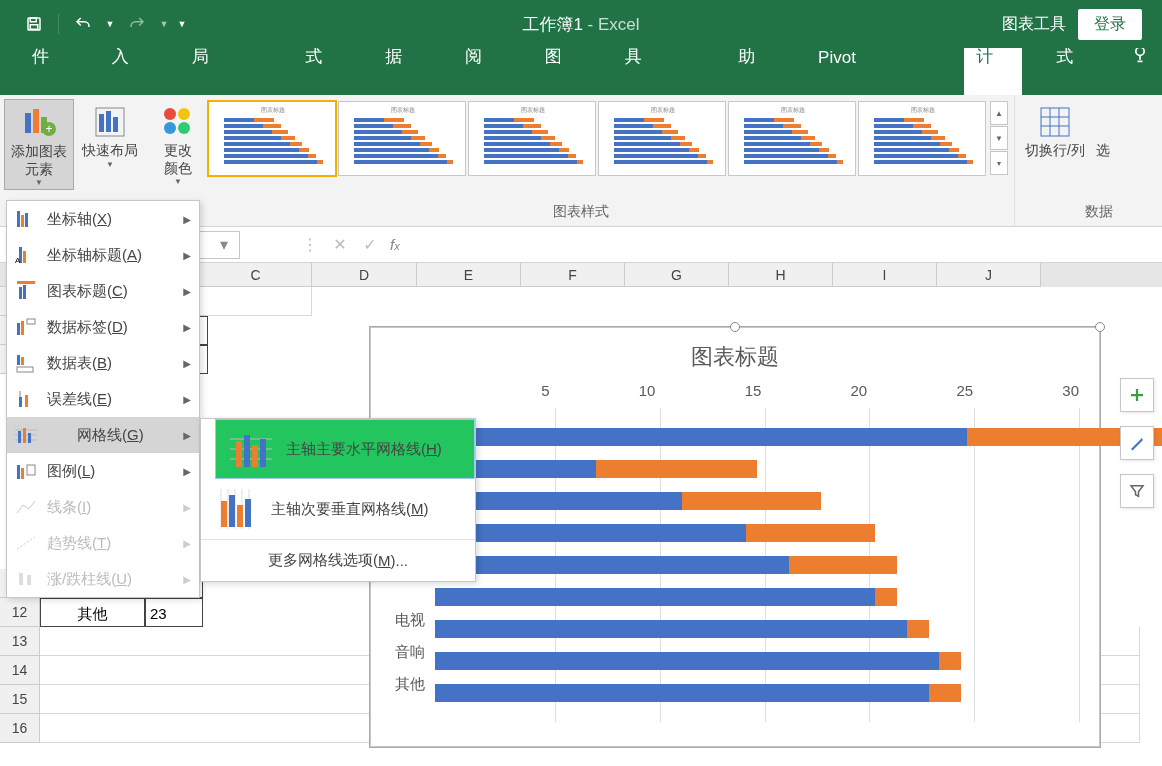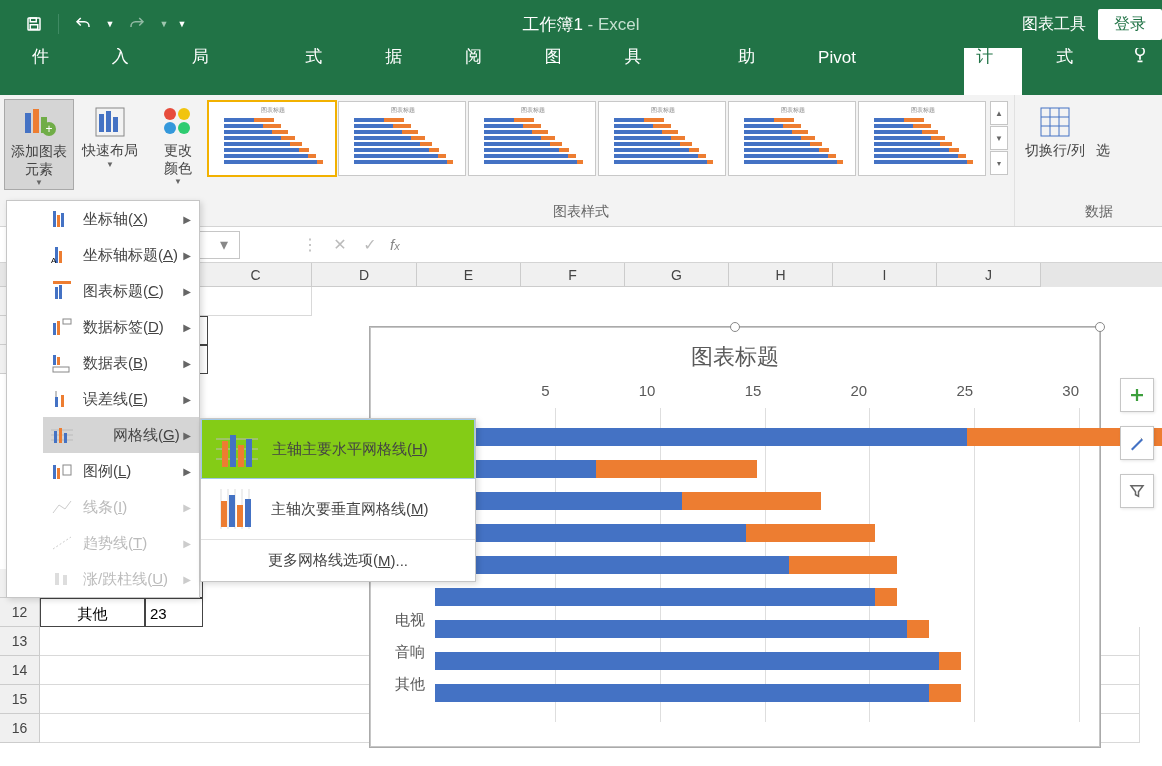--- a/index.html
+++ b/index.html
@@ -6,21 +6,21 @@
     body { width: 1162px; height: 766px; overflow: hidden; background: #fff; position: relative; }
 
     
     .titlebar { height: 48px; background: #217346; display: flex; align-items: center; position: relative; }
     .qat { display: flex; align-items: center; gap: 4px; padding-left: 18px; }
     .qat-btn { width: 32px; height: 28px; display: flex; align-items: center; justify-content: center; color: #fff; cursor: pointer; }
     .qat-btn svg { width: 18px; height: 18px; }
     .qat-sep { width: 1px; height: 20px; background: #3f8a63; margin: 0 4px; }
     .title { position: absolute; left: 50%; transform: translateX(-50%); color: #fff; font-size: 17px; }
     .title-dim { color: #c5e0d0; }
-    .title-right { position: absolute; right: 0; display: flex; align-items: center; gap: 12px; }
+    .title-right { position: absolute; right: 20px; display: flex; align-items: center; gap: 12px; }
     .chart-tools { color: #fff; font-size: 16px; }
     .login-btn { background: #fff; color: #217346; padding: 5px 16px; font-size: 16px; border-radius: 2px; cursor: pointer; }
 
     
     .ribbon-tabs { height: 47px; background: #217346; display: flex; align-items: flex-end; padding-left: 20px; gap: 22px; }
     .rtab { color: #fff; font-size: 17px; padding: 10px 12px 27px; cursor: pointer; }
     .rtab.active-design { background: #fff; color: #217346; }
     .rtab.tell-me { padding-left: 6px; }
     .ribbon-tabs .spacer { flex: 1; }
 
@@ -37,31 +37,31 @@
 
     
     .gallery { display: flex; gap: 2px; padding: 2px; align-items: flex-start; }
     .style-thumb { width: 128px; height: 75px; border: 1px solid #c8c8c8; background: #fff; cursor: pointer; }
     .style-thumb.selected { outline: 2px solid #f2b100; outline-offset: -1px; }
     .gallery-scroll { width: 18px; display: flex; flex-direction: column; gap: 1px; margin-left: 2px; }
     .gallery-scroll div { height: 24px; border: 1px solid #c6c6c6; background: #fff; display: flex; align-items: center; justify-content: center; font-size: 8px; color: #666; cursor: pointer; }
 
     
     .dropdown1 { position: absolute; left: 6px; top: 200px; width: 194px; background: #fff; border: 1px solid #c6c6c6; box-shadow: 2px 2px 6px rgba(0,0,0,0.15); z-index: 100; }
-    .dd-item { display: flex; align-items: center; height: 36px; padding: 8px 8px; font-size: 15px; color: #444; cursor: pointer; gap: 10px; position: relative; margin-left: 36px; }
+    .dd-item { display: flex; align-items: center; height: 36px; padding: 8px 8px; font-size: 15px; color: #444; cursor: pointer; gap: 10px; position: relative; }
     .dd-item.hover { background: #d5d5d5; gap: 40px; }
     .dd-item.disabled { color: #bbb; }
     .dd-ico { width: 22px; height: 20px; flex-shrink: 0; }
     .dd-ico svg { width: 22px; height: 20px; }
     .dd-arrow { position: absolute; right: 8px; font-size: 10px; color: #666; }
 
     
     .dropdown2 { position: absolute; left: 200px; top: 418px; width: 276px; background: #fff; border: 1px solid #c6c6c6; box-shadow: 2px 2px 6px rgba(0,0,0,0.15); z-index: 101; }
     .dd2-item { display: flex; align-items: center; height: 60px; padding: 0 14px; font-size: 15px; color: #444; cursor: pointer; gap: 14px; }
-    .dd2-item.hover { background: #84cc16; border: 1px solid #a0c8e8; }
+    .dd2-item.hover { background: #22c55e; border: 1px solid #a0c8e8; margin-left: 14px; }
     .dd2-ico { width: 42px; height: 40px; flex-shrink: 0; }
     .dd2-more { height: 42px; display: flex; align-items: center; justify-content: center; border-top: 1px solid #e1e1e1; font-size: 15px; color: #444; cursor: pointer; }
 
     
     .fbar { height: 36px; border-bottom: 1px solid #d4d4d4; display: flex; align-items: center; background: #fff; }
     .name-box { width: 140px; height: 28px; border: 1px solid #c6c6c6; margin: 0 56px 0 100px; display: flex; align-items: center; padding: 0 6px; }
     .name-box-dd { width: 18px; text-align: center; color: #888; }
     .fbar-btns { display: flex; gap: 2px; }
     .fbar-btn { width: 28px; height: 28px; display: flex; align-items: center; justify-content: center; color: #bbb; }
     .fx { font-style: italic; color: #888; font-size: 15px; margin-left: 6px; }

